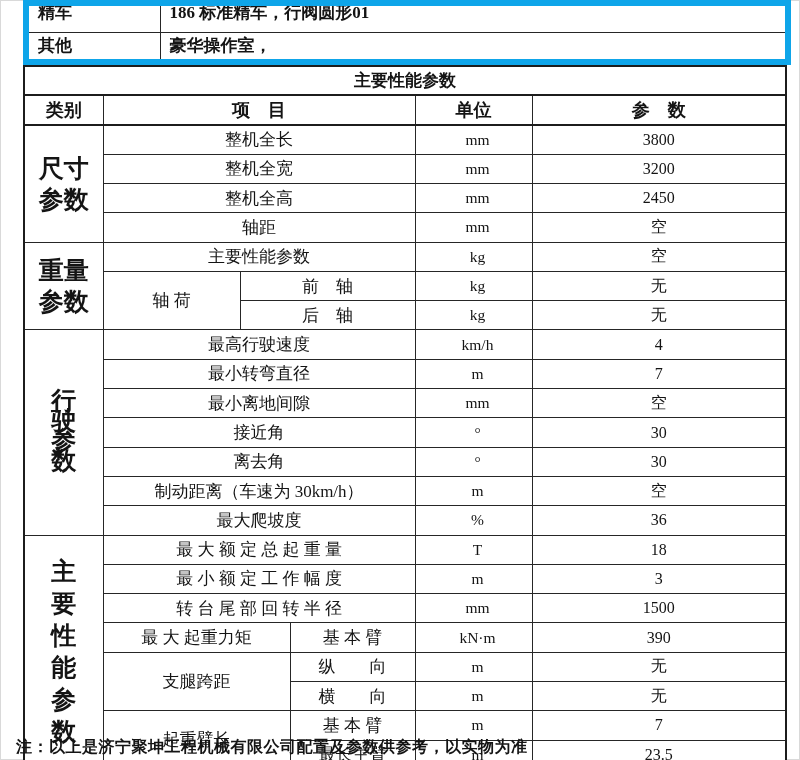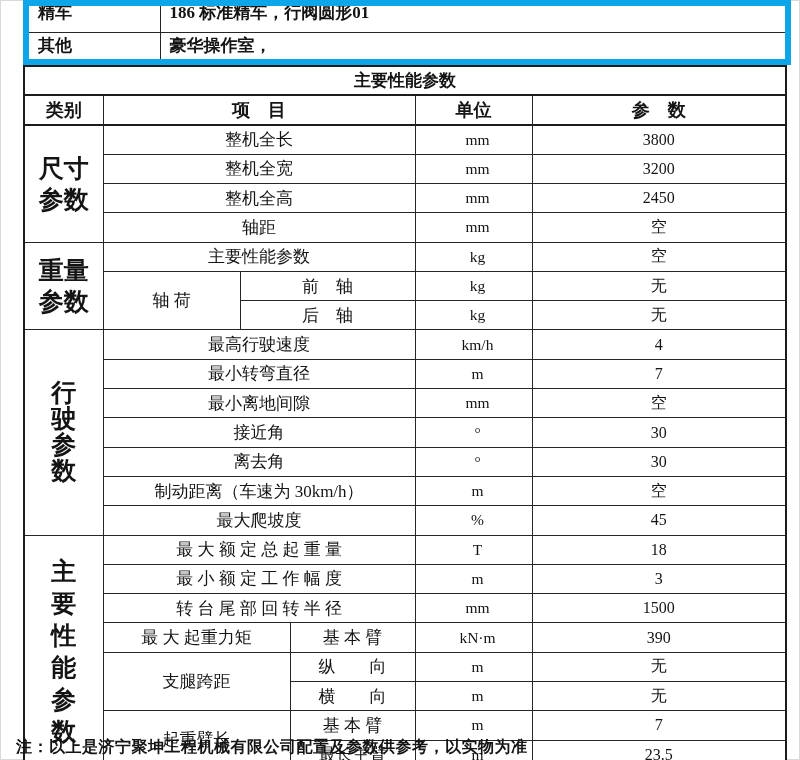--- a/index.html
+++ b/index.html
@@ -24,21 +24,21 @@
   .maintbl{width:762px;border:2px solid #1c1c1c;}
   .title-row td{height:22px;font-weight:700;font-size:17px;
                 border-bottom:2px solid #1c1c1c;border-top:2px solid #1c1c1c;}
   .head td{height:28px;font-weight:700;font-size:18px;border-bottom:2px solid #1c1c1c;}
   tbody tr{height:29.3px;}
   .item{font-size:17px;}
   .unit{font-size:15.5px;padding-left:8px;}
   .val{font-size:16px;}
   .cat{font-weight:600;font-size:25px;font-family:Liberation Serif, serif;}
   .cat .two{display:inline-block;width:2.15em;line-height:31px;word-break:break-all;white-space:normal;}
-  .cat .v4{display:inline-block;width:1.2em;line-height:26px;word-break:break-all;white-space:normal;}
+  .cat .v4{display:inline-block;width:1.2em;line-height:20px;word-break:break-all;white-space:normal;}
   .cat .v6{display:inline-block;width:1.2em;line-height:32px;word-break:break-all;white-space:normal;}
 
   .note{position:absolute;left:16px;top:737px;font-size:16px;font-weight:600;
         letter-spacing:0.5px;white-space:nowrap;}
 </style>
 </head>
 <body>
 
 <div class="frame"></div>
 
@@ -153,21 +153,21 @@
         <td class="val">30</td>
       </tr>
       <tr>
         <td class="item" colspan="3">制动距离（车速为 30km/h）</td>
         <td class="unit">m</td>
         <td class="val">空</td>
       </tr>
       <tr>
         <td class="item" colspan="3">最大爬坡度</td>
         <td class="unit">%</td>
-        <td class="val">45</td>
+        <td class="val">36</td>
       </tr>
 
       <tr>
         <td class="cat" rowspan="8"><span class="v6">主要性能参数</span></td>
         <td class="item" colspan="3">最 大 额 定 总 起 重 量</td>
         <td class="unit">T</td>
         <td class="val">18</td>
       </tr>
       <tr>
         <td class="item" colspan="3">最 小 额 定 工 作 幅 度</td>

